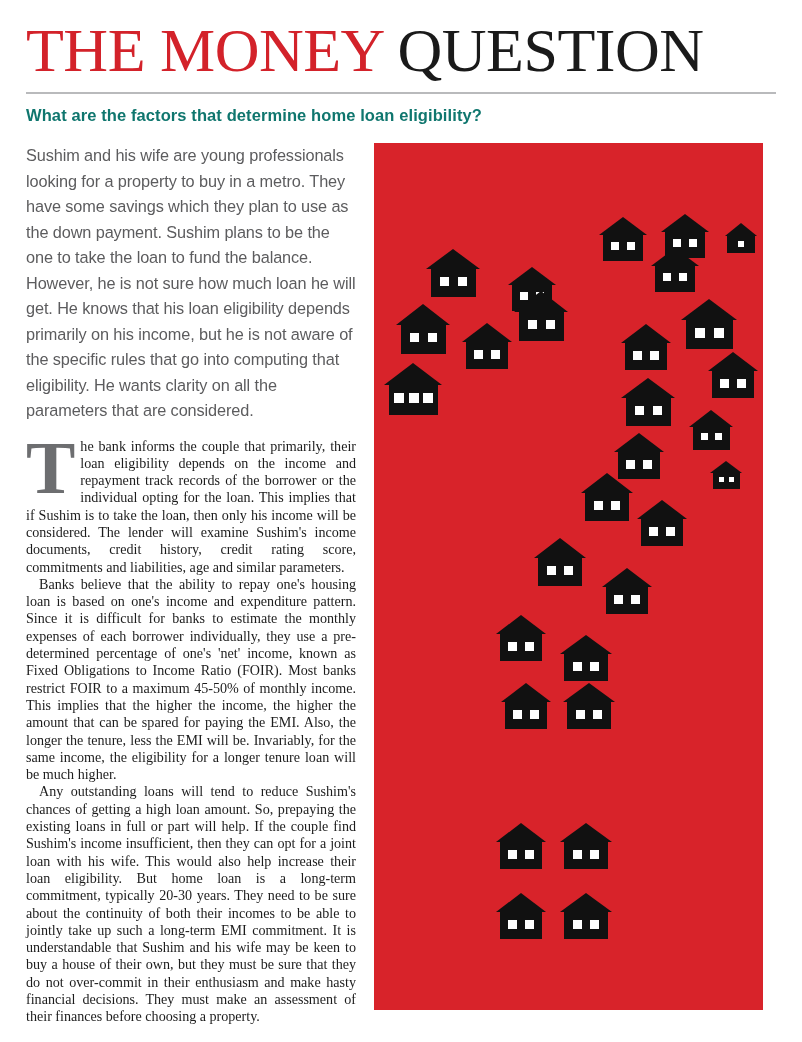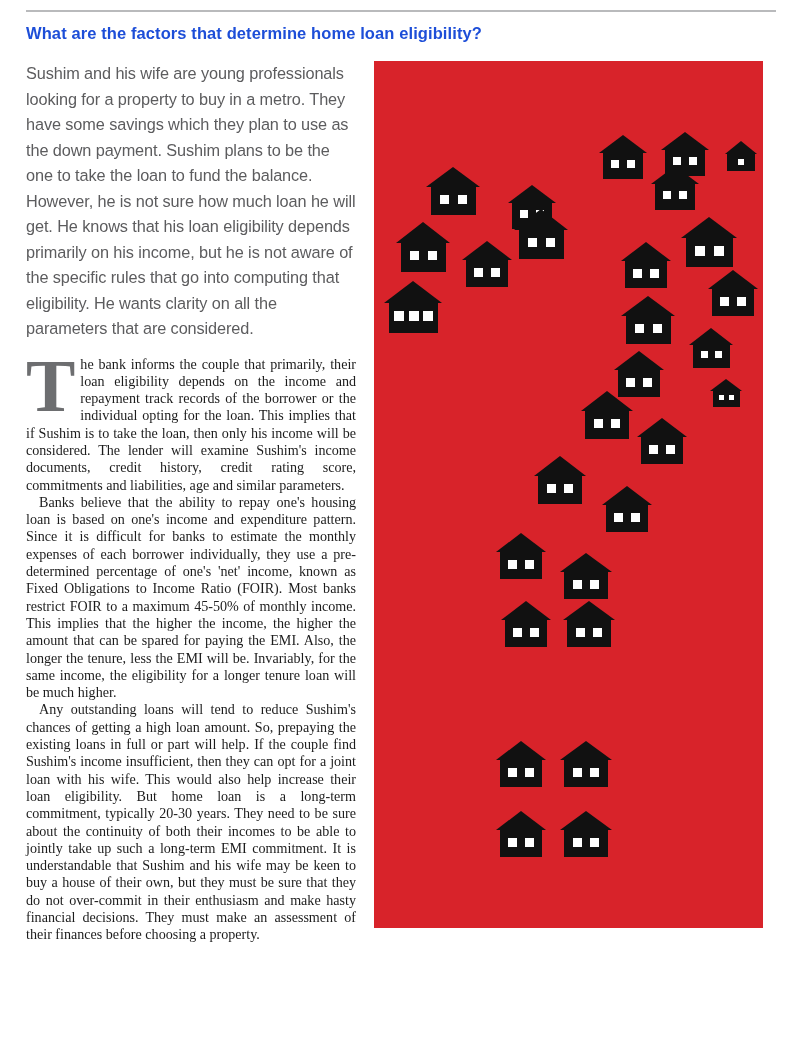--- a/index.html
+++ b/index.html
@@ -37,21 +37,21 @@
   .masthead .t-dark { color: #1a1a1a; }
   .rule {
     border: 0;
     border-top: 2px solid #b9babc;
     margin: 10px 0 0 0;
   }
   .subhead {
     font-family: "Liberation Sans", sans-serif;
     font-weight: bold;
     font-size: 16.5px;
-    color: #1d4ed8;
+    color: #0f766e;
     margin-top: 12px;
     letter-spacing: 0.1px;
   }
   
   .content {
     display: flex;
     margin-top: 18px;
     gap: 18px;
   }
   .col-left {
@@ -122,20 +122,23 @@
   .house .win {
     position: absolute;
     background: #ffffff;
   }
 </style>
 </head>
 <body>
 
 <div class="page">
 
+  <div class="masthead">
+    <div class="title"><span class="t-red">THE MONEY</span><span class="t-dark"> QUESTION</span></div>
+  </div>
   <hr class="rule">
   <div class="subhead">What are the factors that determine home loan eligibility?</div>
 
   <div class="content">
 
     <div class="col-left">
       <p class="intro">Sushim and his wife are young professionals looking for a property to buy in a metro. They have some savings which they plan to use as the down payment. Sushim plans to be the one to take the loan to fund the balance. However, he is not sure how much loan he will get. He knows that his loan eligibility depends primarily on his income, but he is not aware of the specific rules that go into computing that eligibility. He wants clarity on all the parameters that are considered.</p>
 
       <div class="body-text">
         <span class="dropcap">T</span>

